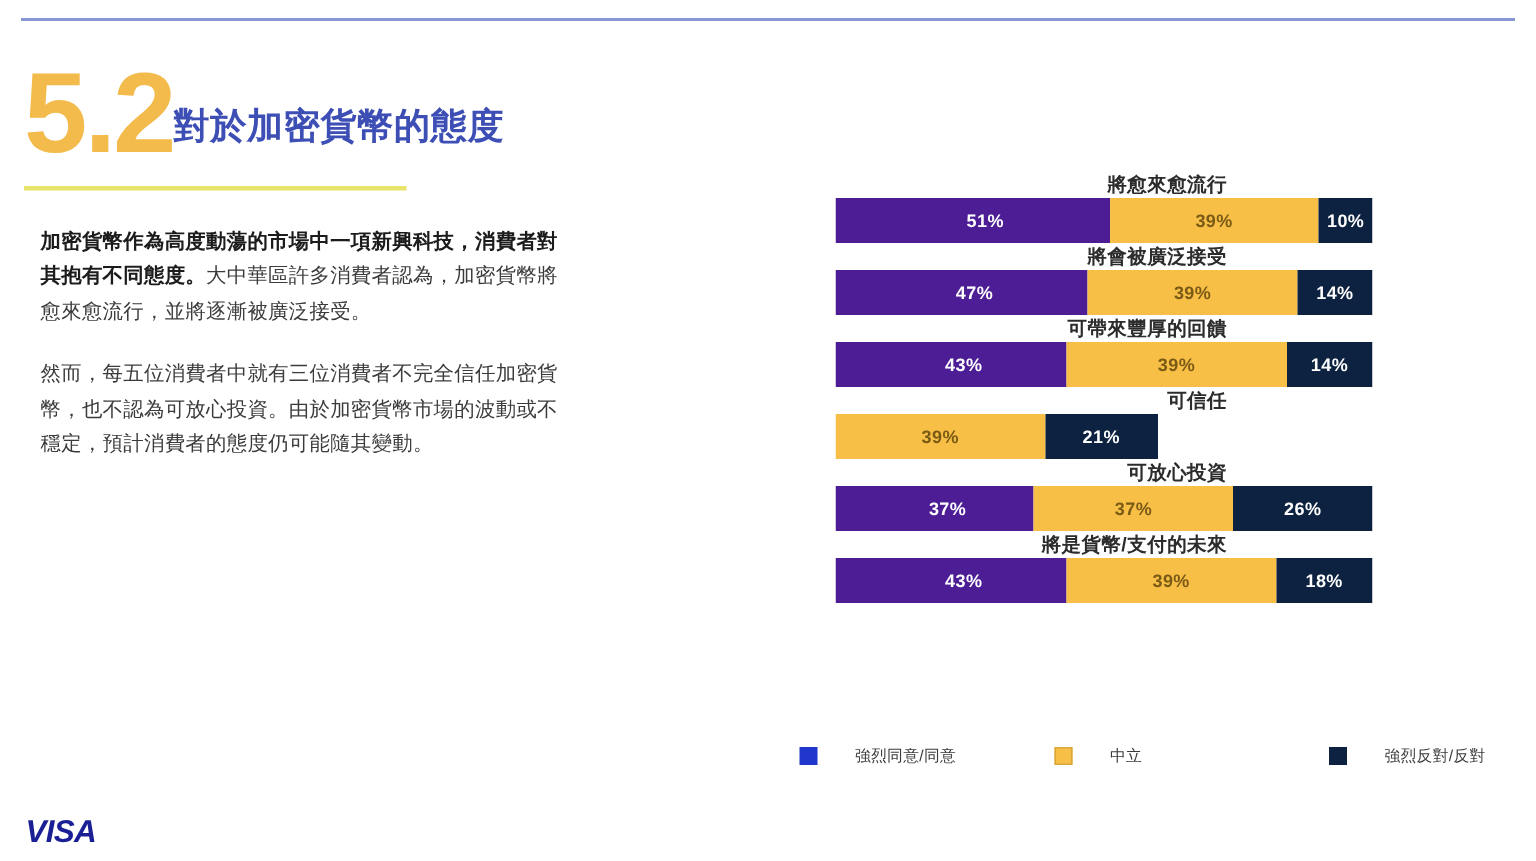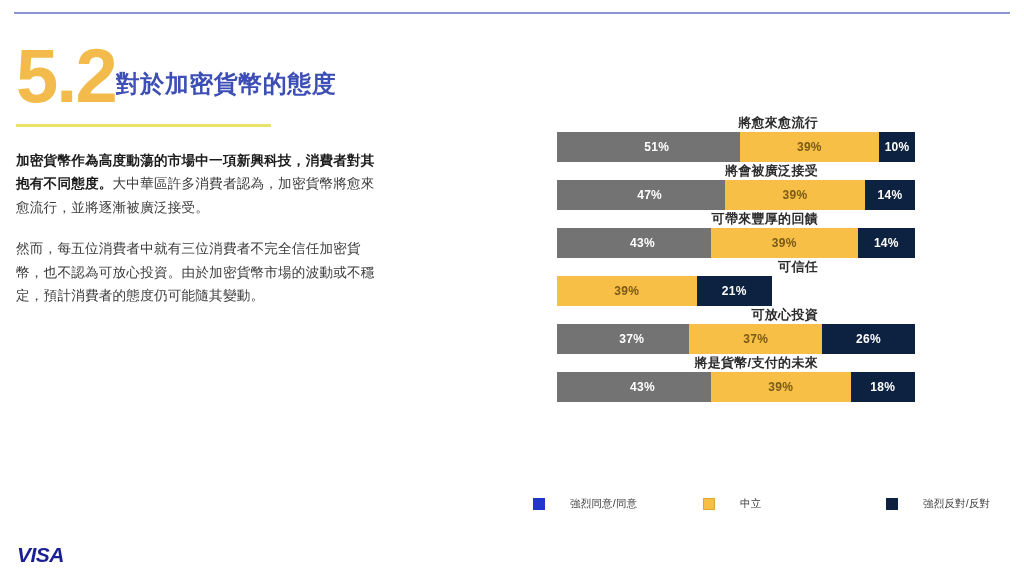--- a/index.html
+++ b/index.html
@@ -62,21 +62,21 @@
   }
 
   .body-copy {
     margin-top: 22px;
     width: 368px;
     font-size: 13.6px;
     line-height: 1.72;
     color: #3b3b3b;
     letter-spacing: 0.2px;
   }
-  .body-copy p { margin: 0 0 18px 0; }
+  .body-copy p { margin: 0 0 18px 11px; }
   .body-copy .lead {
     font-weight: bold;
     color: #1c1c1c;
   }
 
   
   .visa-logo {
     position: absolute;
     left: 17px;
     top: 543px;
@@ -134,21 +134,21 @@
   }
   .seg {
     display: flex;
     align-items: center;
     justify-content: center;
     font-size: 12px;
     font-weight: bold;
     letter-spacing: 0.3px;
     box-sizing: border-box;
   }
-  .seg-agree   { background: #737373; color: #ffffff; padding-left: 17px; }
+  .seg-agree   { background: #4c1d95; color: #ffffff; padding-left: 17px; }
   .seg-neutral { background: #f7bf46; color: #7a5a15; }
   .seg-dis     { background: #0d2240; color: #ffffff; }
 
   
   .legend {
     position: absolute;
     left: 533px;
     top: 497px;
     display: flex;
     align-items: center;

